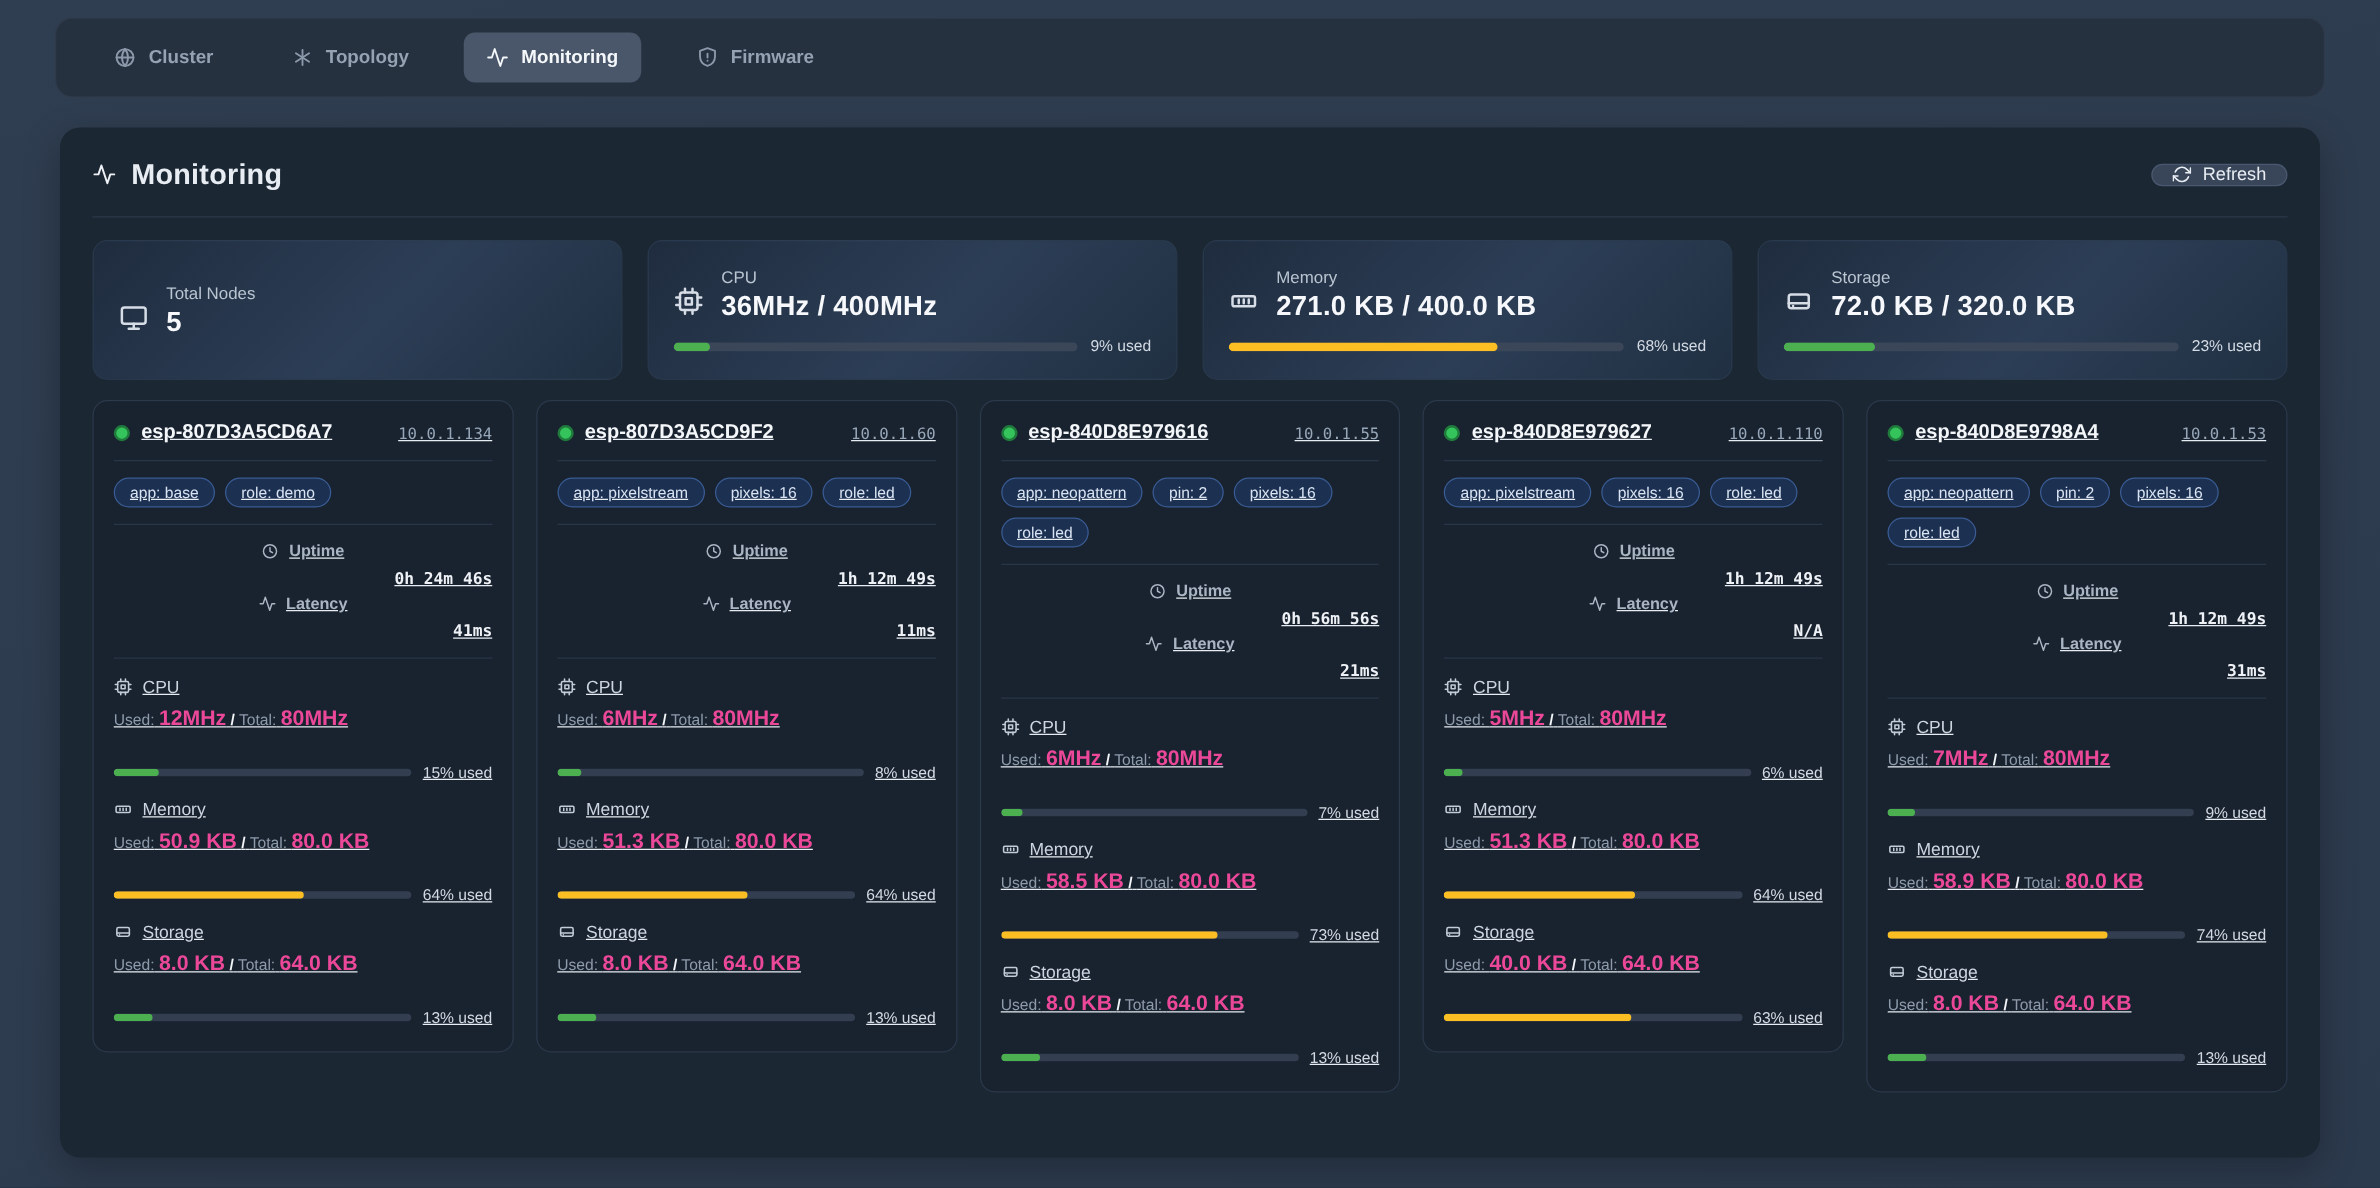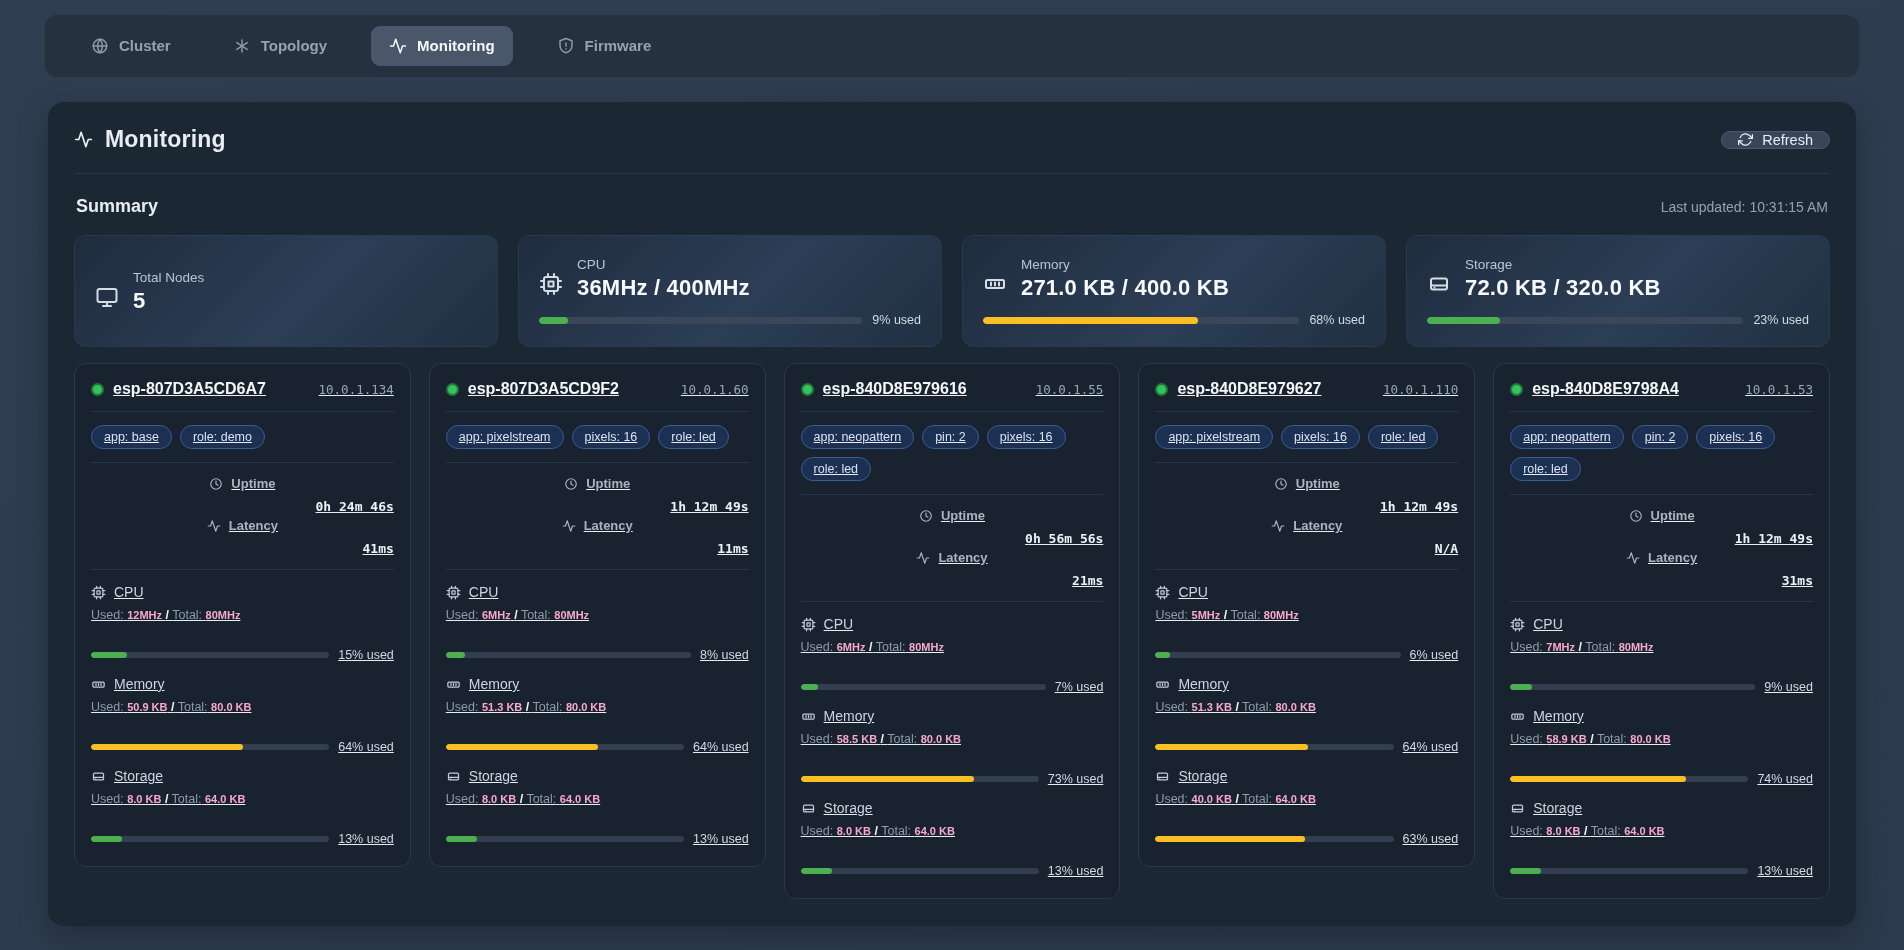--- a/index.html
+++ b/index.html
@@ -103,21 +103,21 @@
   .stat-row { display:flex; align-items:center; gap:8px; margin-top:4px;flex-direction:column; }
   .stat-row:first-of-type { margin-top:0; }
   .stat-label { display:flex; align-items:center; gap:8px; color:#a9b5c3; font-size:13px; font-weight:bold; }
   .stat-label .icon { width:14px; height:14px; }
   .stat-value { margin-left:auto; font-size:13px; font-weight:bold; color:#eef2f6; }
 
   .res-block { margin-top:14px; }
   .res-head { display:flex; align-items:center; gap:8px; color:#ccd5e0; font-size:14px; }
   .res-head .icon { width:15px; height:15px; color:#c2ccd8; }
   .res-line { margin-top:8px; font-size:12.5px; color:#8d9bab; }
-  .res-line b { color:#f9a8d4; font-size:11px; font-weight:bold; }
+  .res-line b { color:#ec4899; font-size:17px; font-weight:bold; }
   .res-line .sep { color:#f4f7f9; font-weight:bold; }
   .res-progress { display:flex; align-items:center; gap:9px; margin-top:26px;justify-content:space-between; }
   .res-progress .bar { height:6px; background:#333f50; }
 </style>
 </head>
 <body>
 
 <div class="navbar">
   <div class="tabs">
 
@@ -186,24 +186,20 @@
             <path d="M3.5 9a9 9 0 0 1 14.9-3.4L23 10"></path>
             <path d="M20.5 15a9 9 0 0 1-14.9 3.4L1 14"></path>
           </svg>
         </span>
       <span>Refresh</span>
     </button>
   </div>
 
   <div class="divider"></div>
 
-  <div class="summary-head">
-    <div class="summary-title">Summary</div>
-    <div class="last-updated">Last updated: 10:31:15 AM</div>
-  </div>
 
   <div class="summary-grid">
 
       <div class="sum-card">
         <div class="sum-top">
           <span class="icon sum-icon">
             <svg viewBox="0 0 24 24" fill="none" stroke="currentColor" stroke-width="2" stroke-linecap="round" stroke-linejoin="round">
               <rect x="2.5" y="4" width="19" height="13" rx="2"></rect>
               <path d="M8 21h8"></path>
               <path d="M12 17v4"></path>

